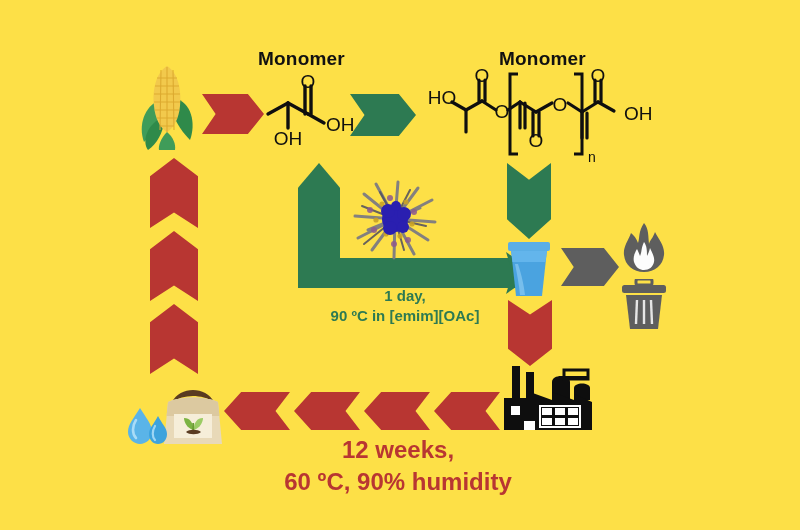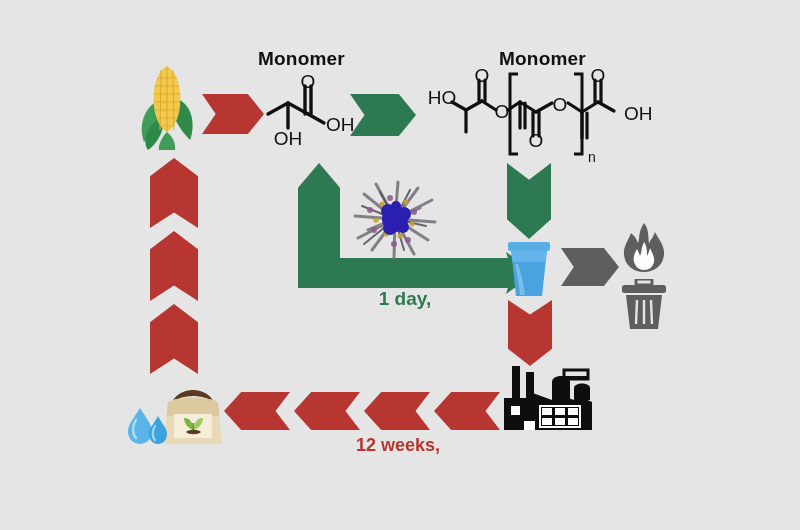--- a/index.html
+++ b/index.html
@@ -7,21 +7,21 @@
     padding: 0;
     background: #ffffff;
   }
   body {
     font-family: "Liberation Sans", sans-serif;
   }
   #canvas {
     position: relative;
     width: 800px;
     height: 530px;
-    background: #e5e5e5;
+    background: #fde047;
     overflow: hidden;
   }
   .abs { position: absolute; }
 
   
   .sect-title {
     font-family: "Liberation Sans", sans-serif;
     font-weight: bold;
     font-size: 19px;
     color: #111111;
@@ -30,22 +30,22 @@
   }
 
   
   .caption {
     font-family: "Liberation Sans", sans-serif;
     font-weight: bold;
     text-align: center;
     line-height: 1.32;
     white-space: nowrap;
   }
-  .caption.green { color: #2d7a52; font-size: 19px; }
-  .caption.red   { color: #b83632; font-size: 18px; }
+  .caption.green { color: #2d7a52; font-size: 15px; }
+  .caption.red   { color: #b83632; font-size: 24px; }
   .caption .line { display: block; }
 
   
   .chev { display: block; }
   .chev-right {
     clip-path: polygon(0% 0%, 74% 0%, 100% 50%, 74% 100%, 0% 100%, 22% 50%);
   }
   .chev-left {
     clip-path: polygon(26% 0%, 100% 0%, 78% 50%, 100% 100%, 26% 100%, 0% 50%);
   }
@@ -264,20 +264,21 @@
       <g stroke="#fdfdfd" stroke-width="2.4" opacity="0.85">
         <path d="M19 21 L18 45"></path>
           <path d="M26 21 L26 45"></path>
           <path d="M33 21 L34 45"></path>
       </g>
     </svg>
   </div>
 
   <div class="abs caption green" style="left:290px; top:286px; width:230px;">
     <span class="line">1 day,</span>
+    <span class="line">90 ºC in [emim][OAc]</span>
   </div>
 
   <div class="abs chev chev-down red-fill" style="left:508px; top:300px; width:44px; height:66px;"></div>
 
   <div class="abs" style="left:500px; top:364px; width:96px; height:68px;">
     <svg viewBox="0 0 96 68" width="96" height="68">
 
       <rect x="12" y="2" width="8" height="34" fill="#0e0e0e"></rect>
       <rect x="26" y="8" width="8" height="28" fill="#0e0e0e"></rect>
 
@@ -303,20 +304,21 @@
     </svg>
   </div>
 
   <div class="abs chev chev-left red-fill" style="left:434px; top:392px; width:66px; height:38px;"></div>
   <div class="abs chev chev-left red-fill" style="left:364px; top:392px; width:66px; height:38px;"></div>
   <div class="abs chev chev-left red-fill" style="left:294px; top:392px; width:66px; height:38px;"></div>
   <div class="abs chev chev-left red-fill" style="left:224px; top:392px; width:66px; height:38px;"></div>
 
   <div class="abs caption red" style="left:283px; top:434px; width:230px;">
     <span class="line">12 weeks,</span>
+    <span class="line">60 ºC, 90% humidity</span>
   </div>
 
   <div class="abs" style="left:160px; top:378px; width:68px; height:70px;">
     <svg viewBox="0 0 68 70" width="68" height="70">
 
       <path d="M12 24 C 20 8, 46 8, 54 24 C 48 20, 40 18, 33 18 C 25 18, 18 20, 12 24 Z" fill="#5a3b21"></path>
 
       <path d="M8 24 C 20 18, 46 18, 58 24 L62 66 L4 66 Z" fill="#e8d9b8"></path>
       <path d="M8 24 C 20 18, 46 18, 58 24 L59.5 38 L6.5 38 Z" fill="#dcc9a0"></path>
 

